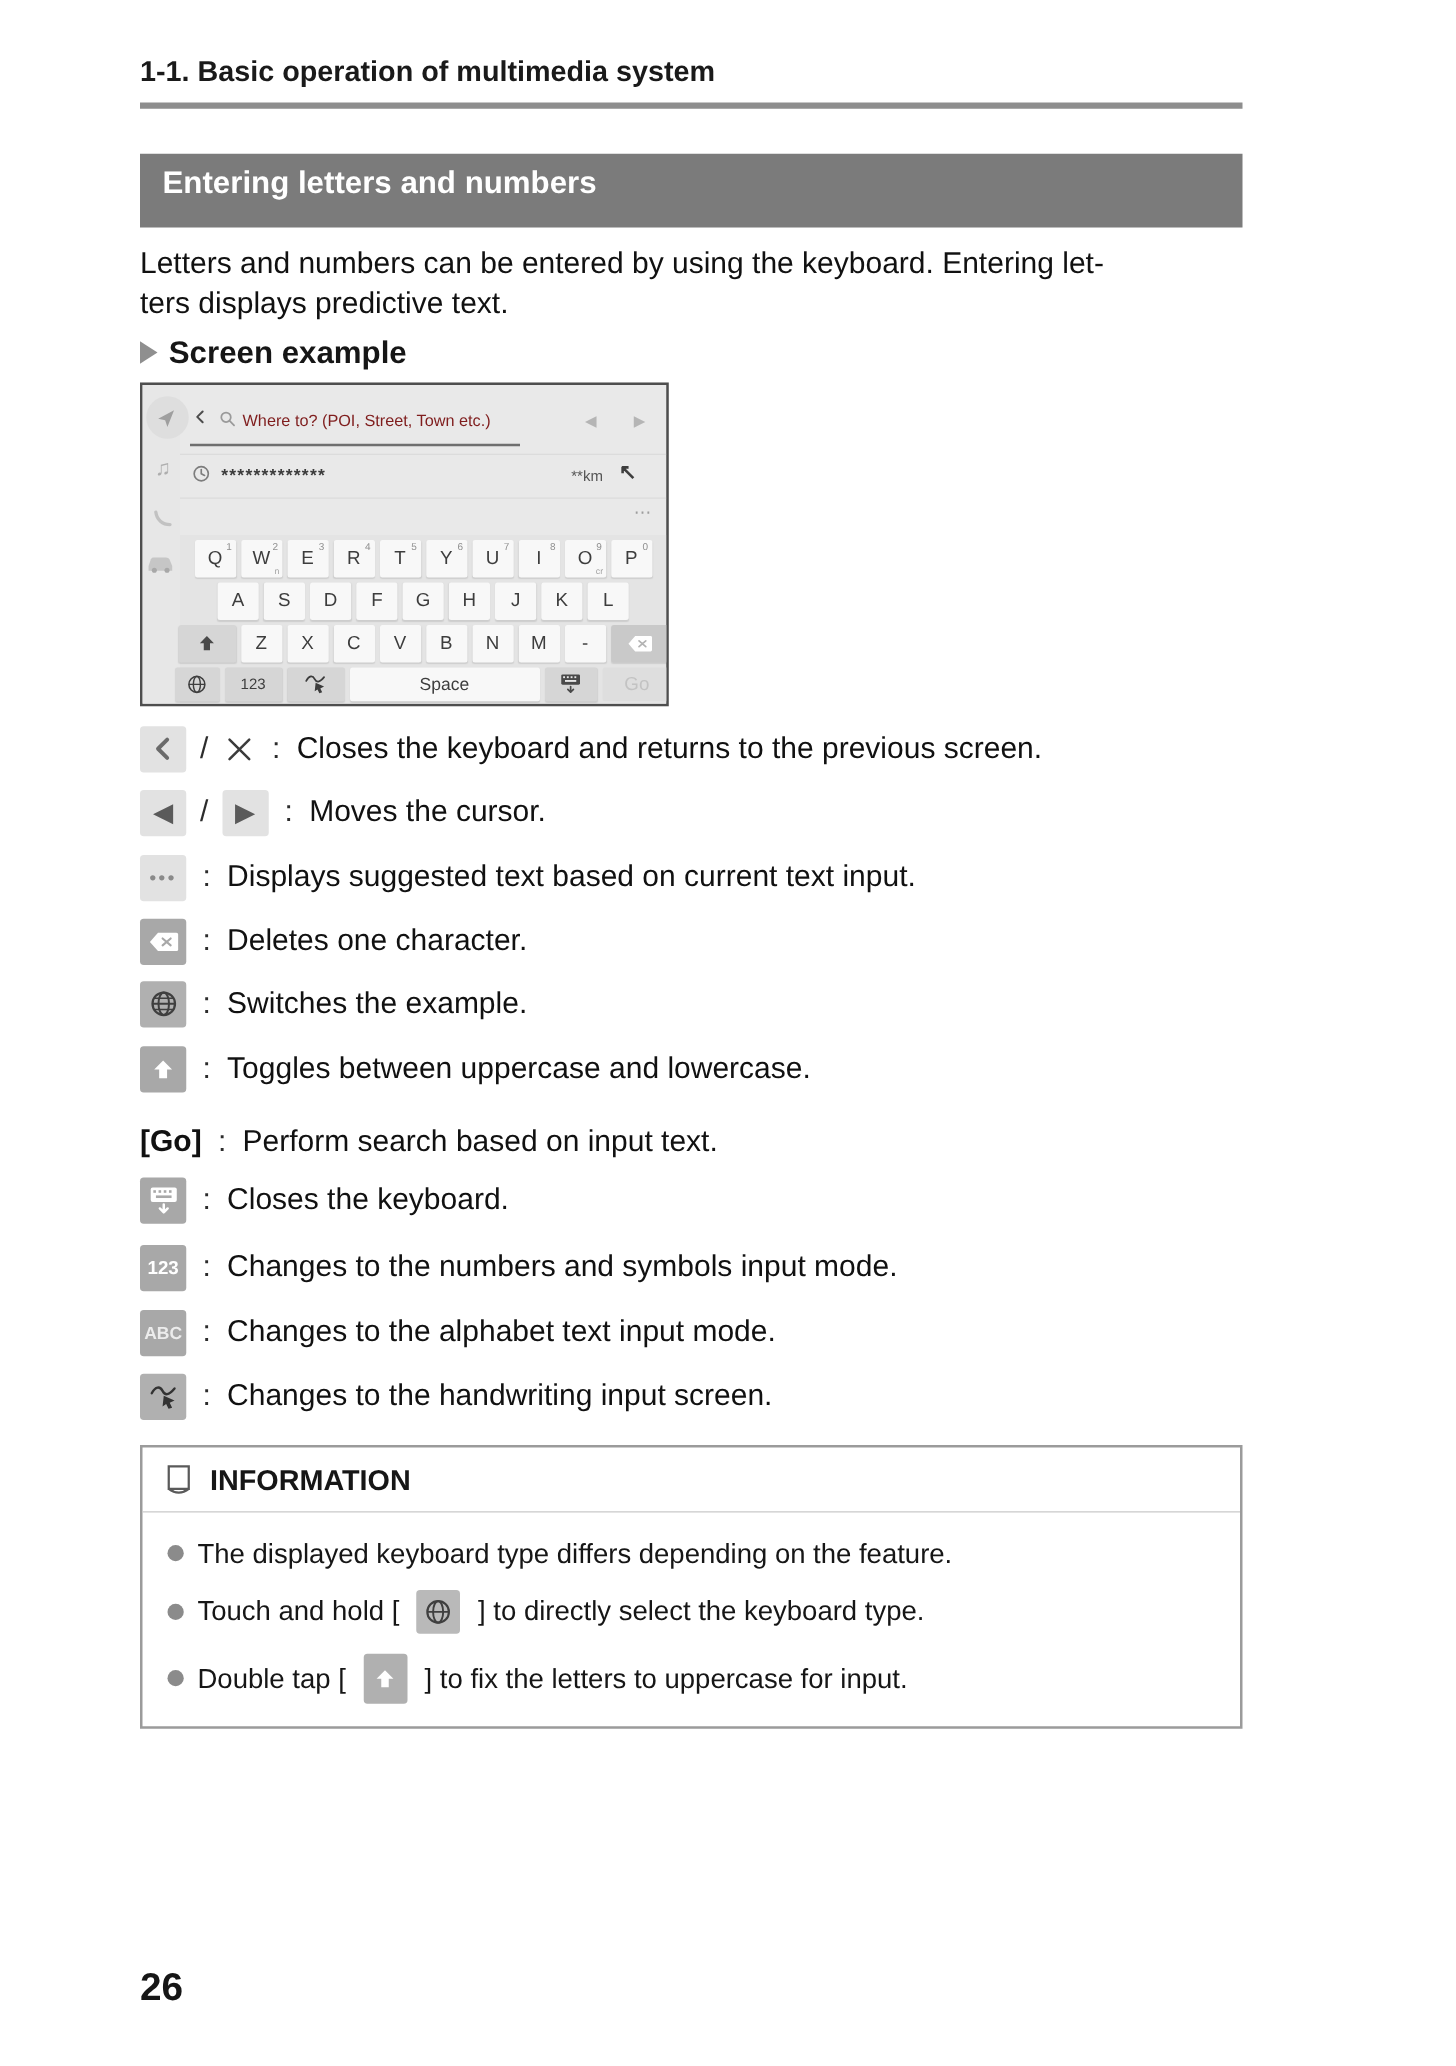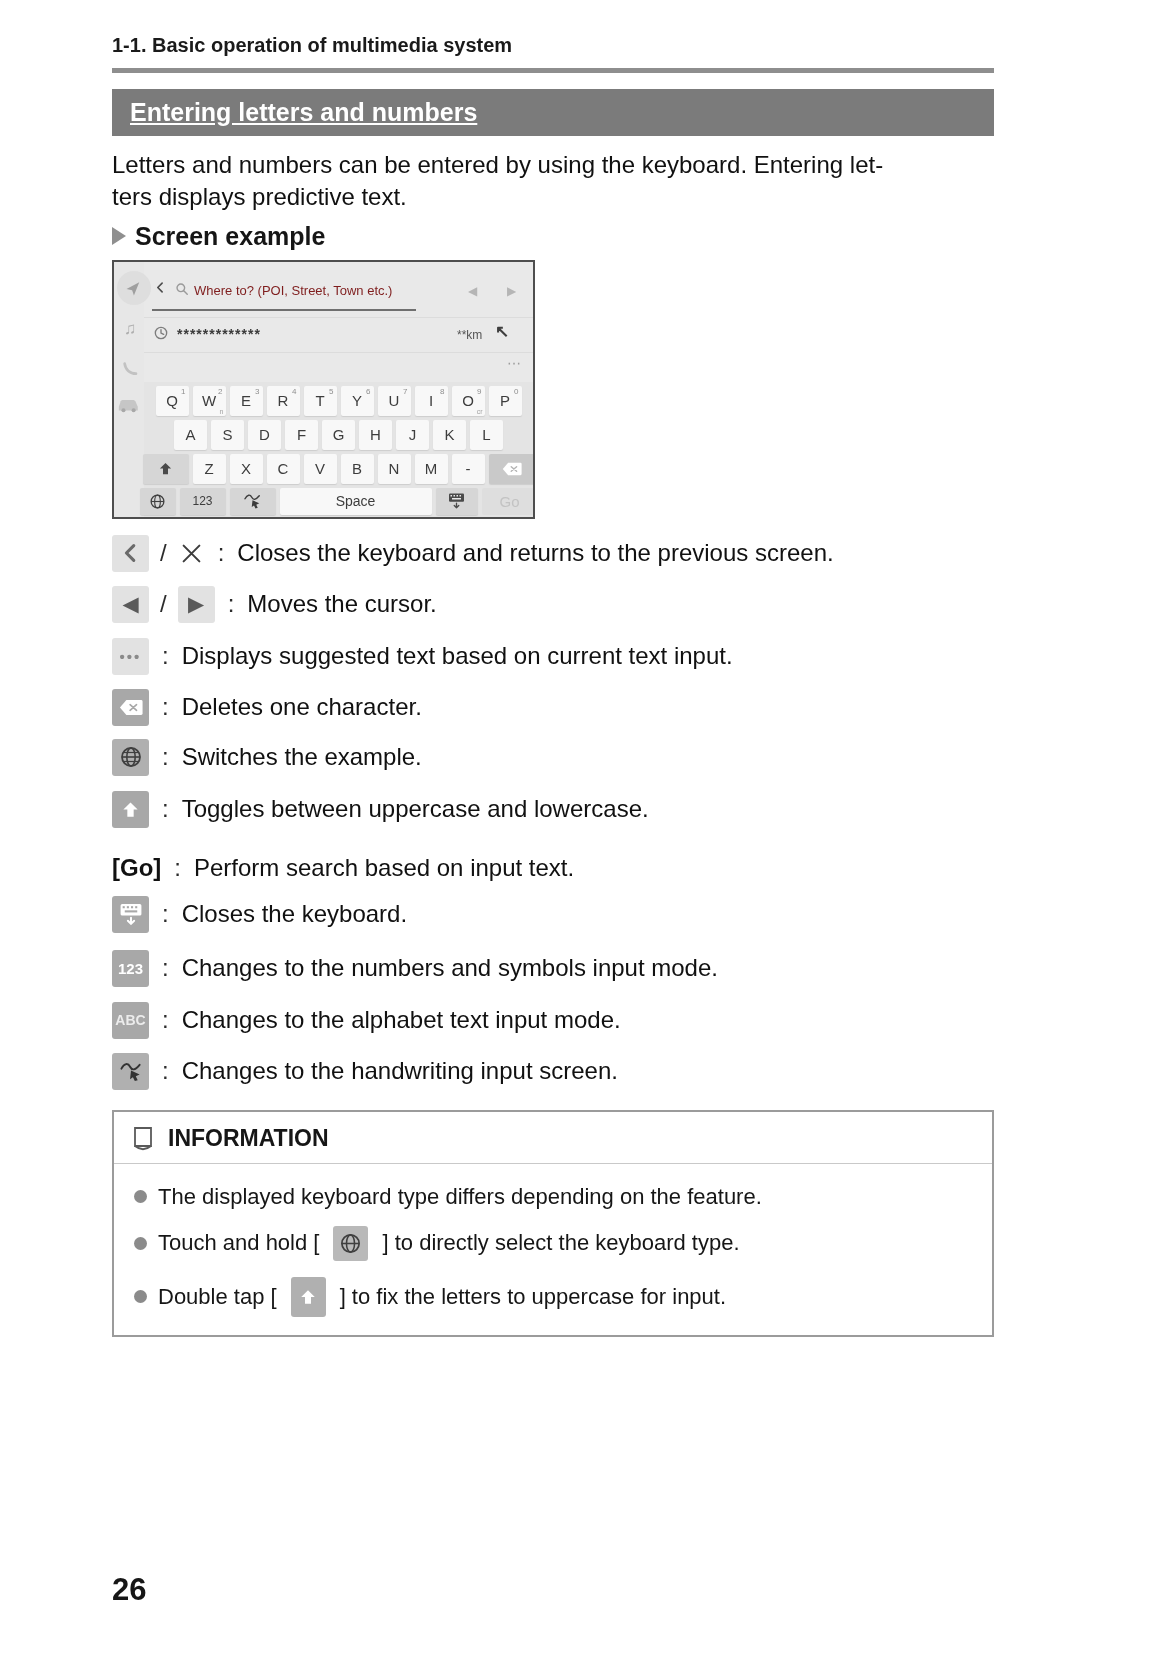--- a/index.html
+++ b/index.html
@@ -4,25 +4,25 @@
 <style>
   * { box-sizing: border-box; }
   html,body { margin:0; padding:0; }
   body {
     width:1165px; height:1653px; position:relative; overflow:hidden;
     background:#ffffff; color:#161616;
     font-family:"Liberation Sans", sans-serif;
   }
   .content { position:absolute; left:112px; top:0; width:882px; }
 
-  .section-header { padding-top:34px; font-size:20px; font-weight:bold; color:#1a1a1a; }
+  .section-header { padding-top:34px; font-size:23px; font-weight:bold; color:#1a1a1a;margin-top:10px; }
   .top-rule { margin-top:11px; height:5px; background:#8e8e8e; }
 
-  .banner { margin-top:16px; background:#7b7b7b; color:#ffffff;
-            font-size:25px; font-weight:bold; padding:9px 12px 9px 18px;text-decoration:underline; }
+  .banner { margin-top:36px; background:#7b7b7b; color:#ffffff;
+            font-size:25px; font-weight:bold; padding:9px 12px 21px 18px; }
 
   .intro { margin-top:13px; font-size:24px; line-height:1.33; color:#111; }
 
   .screen-example { margin-top:9px; display:flex; align-items:center; gap:9px; }
   .se-marker { width:0; height:0; border-left:14px solid #8f8f8f;
                border-top:9px solid transparent; border-bottom:9px solid transparent; }
   .se-label { font-size:25px; font-weight:bold; }
 
   
   .shot { margin-top:9px; width:423px; height:259px; border:2px solid #4e4e4e;
@@ -78,21 +78,21 @@
   .slash { font-size:24px; color:#2c2c2c; }
   .colon { font-size:24px; color:#2c2c2c; padding:0 2px; }
   .go-prefix { font-weight:bold; }
   .lbl-123 { font-size:15px; font-weight:bold; color:#fff; }
   .lbl-abc { font-size:14px; font-weight:bold; color:#ececec; }
   .mt14{margin-top:14px}.mt15{margin-top:15px}.mt13{margin-top:13px}
   .mt17{margin-top:17px}.mt10{margin-top:26px}.mt16{margin-top:16px}
 
   
   .info { margin-top:20px; border:2px solid #9b9b9b; }
-  .info-head { display:flex; align-items:flex-end; gap:13px; padding:13px 0 11px 17px;
+  .info-head { display:flex; align-items:flex-start; gap:13px; padding:13px 0 11px 17px;
                border-bottom:1px solid #c9c9c9; }
   .info-title { font-size:23px; font-weight:bold; }
   .info-body { padding:4px 4px 18px 20px; }
   .bullet-row { display:flex; align-items:center; gap:11px; margin-top:16px; font-size:22px; }
   .bullet-dot { width:13px; height:13px; border-radius:50%; background:#8b8b8b; flex:0 0 auto; }
   .inline-box { width:35px; height:35px; border-radius:3px; display:inline-flex;
                 align-items:center; justify-content:center; margin:0 3px; }
   .ib-globe { background:#b9b9b9; color:#3f3f3f; }
   .ib-shift { background:#b0b0b0; color:#ffffff; height:40px; }
 

